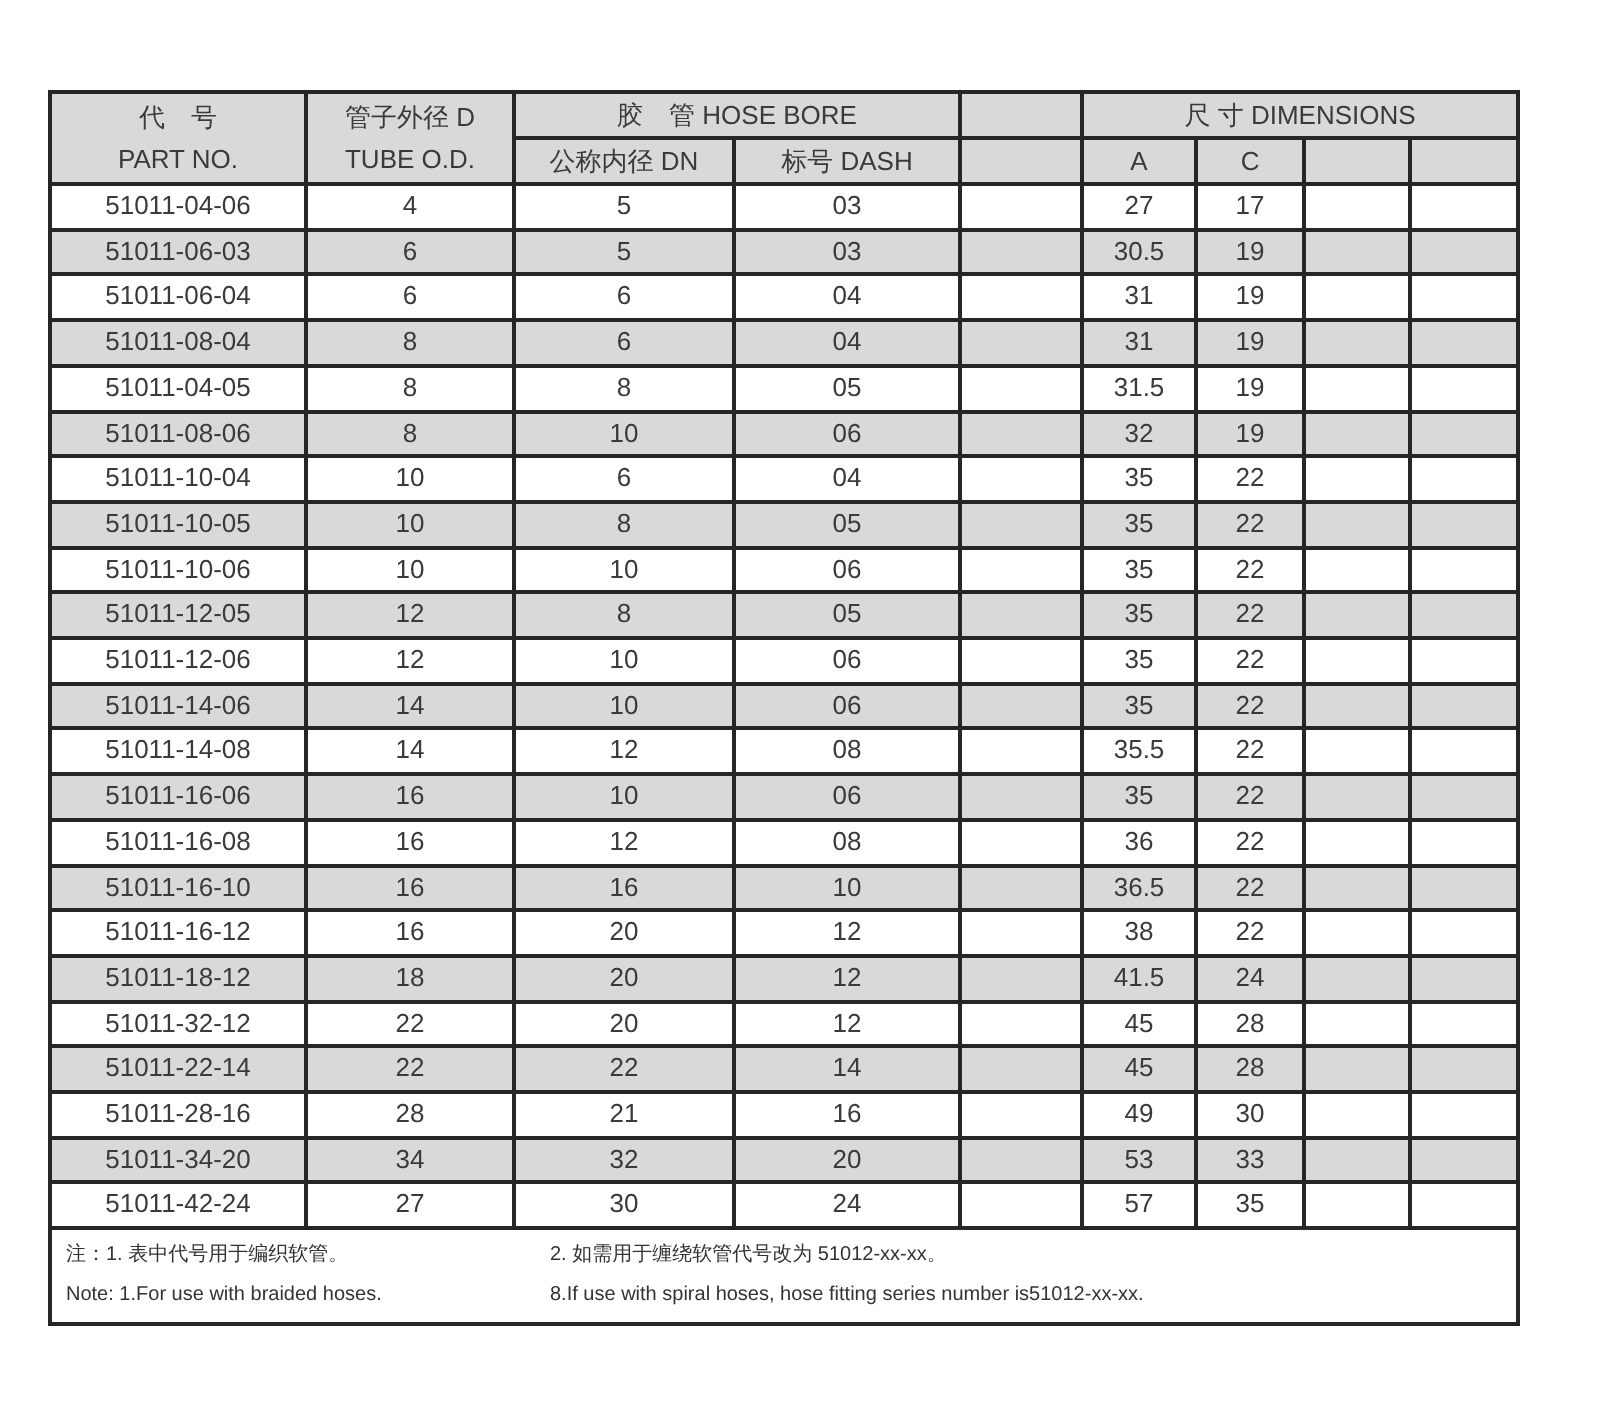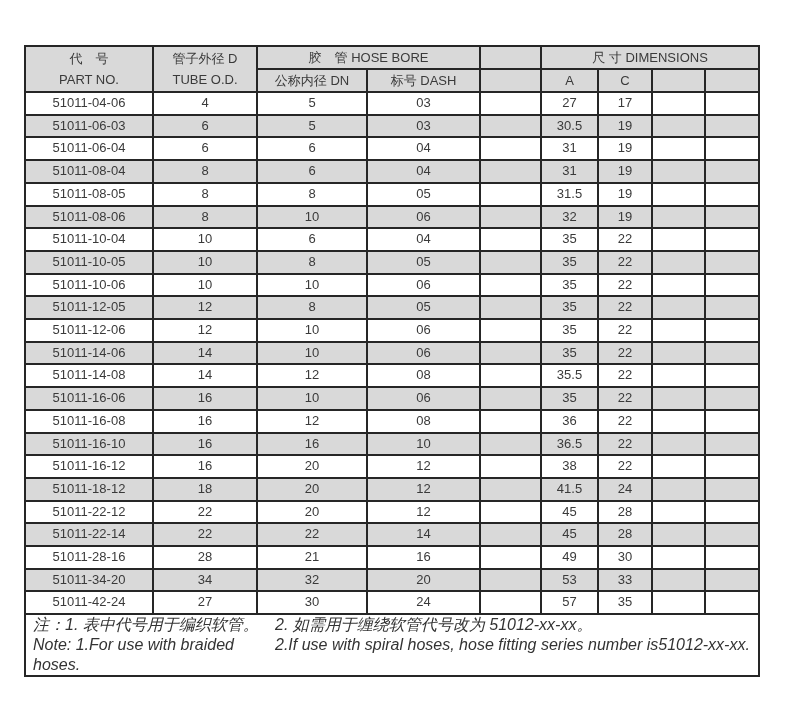--- a/index.html
+++ b/index.html
@@ -60,23 +60,22 @@
     background: #ffffff;
     height: 46px;
     white-space: normal;
     vertical-align: middle;
   }
   .note-line {
     display: grid;
     grid-template-columns: 242px auto;
     padding-left: 7px;
     line-height: 20px;
-    font-size: 16px;
+    font-size: 10px;
     color: #333333;
-    font-style: italic;
   }
 </style>
 </head>
 <body>
 
 <div class="page">
   <table class="fittings">
     <colgroup>
       <col style="width:128px">
       <col style="width:104px">
@@ -151,21 +150,21 @@
           <td>8</td>
           <td>6</td>
           <td>04</td>
           <td></td>
           <td>31</td>
           <td>19</td>
           <td></td>
           <td></td>
         </tr>
         <tr>
-          <td>51011-08-05</td>
+          <td>51011-04-05</td>
           <td>8</td>
           <td>8</td>
           <td>05</td>
           <td></td>
           <td>31.5</td>
           <td>19</td>
           <td></td>
           <td></td>
         </tr>
         <tr class="gray">
@@ -305,21 +304,21 @@
           <td>18</td>
           <td>20</td>
           <td>12</td>
           <td></td>
           <td>41.5</td>
           <td>24</td>
           <td></td>
           <td></td>
         </tr>
         <tr>
-          <td>51011-22-12</td>
+          <td>51011-32-12</td>
           <td>22</td>
           <td>20</td>
           <td>12</td>
           <td></td>
           <td>45</td>
           <td>28</td>
           <td></td>
           <td></td>
         </tr>
         <tr class="gray">
@@ -369,19 +368,19 @@
       </tbody>
     <tfoot>
       <tr>
         <td colspan="9" class="notes">
           <div class="note-line">
             <span>注：1. 表中代号用于编织软管。</span>
             <span>2. 如需用于缠绕软管代号改为 51012-xx-xx。</span>
           </div>
           <div class="note-line">
             <span>Note: 1.For use with braided hoses.</span>
-            <span>2.If use with spiral hoses, hose fitting series number is51012-xx-xx.</span>
+            <span>8.If use with spiral hoses, hose fitting series number is51012-xx-xx.</span>
           </div>
         </td>
       </tr>
     </tfoot>
   </table>
 </div>
 
 </body></html>

